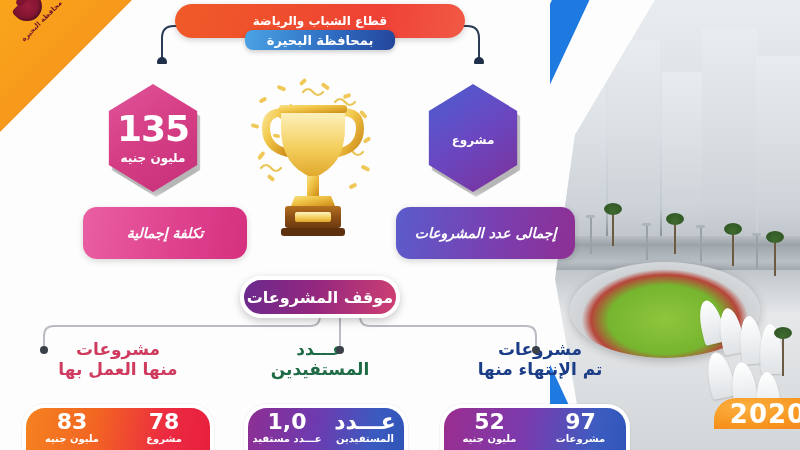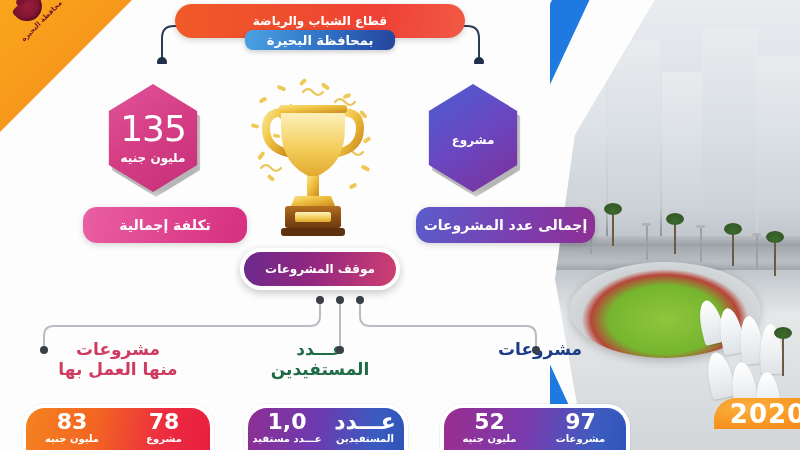--- a/index.html
+++ b/index.html
@@ -95,50 +95,50 @@
   .tconn{position:absolute;top:18px;left:148px;width:345px;height:46px;z-index:1;}
 
   
   .hex{
     position:absolute;width:96px;height:108px;
     display:flex;flex-direction:column;align-items:center;justify-content:center;
     -webkit-clip-path:polygon(50% 0%,96% 25%,96% 75%,50% 100%,4% 75%,4% 25%);
     clip-path:polygon(50% 0%,96% 25%,96% 75%,50% 100%,4% 75%,4% 25%);
     color:#fff;
   }
-  .hex .num{font-size:36px;font-weight:normal;line-height:1;letter-spacing:-1px;}
+  .hex .num{font-size:36px;font-weight:bold;line-height:1;letter-spacing:-1px;}
   .hex .unit{font-size:12px;font-weight:bold;margin-top:4px;}
   .hex-left{left:105px;top:84px;
     background:linear-gradient(145deg,#e0559a 0%,#d63f86 45%,#c52f78 100%);}
   .hex-right{left:425px;top:84px;
     background:linear-gradient(145deg,#4a5fd0 0%,#6948c2 48%,#7e2f96 100%);}
   .hex-shadow{position:absolute;width:96px;height:108px;filter:blur(5px);opacity:.28;background:#000;
     -webkit-clip-path:polygon(50% 0%,96% 25%,96% 75%,50% 100%,4% 75%,4% 25%);
     clip-path:polygon(50% 0%,96% 25%,96% 75%,50% 100%,4% 75%,4% 25%);}
 
   .cap-pill{
     position:absolute;height:28px;border-radius:14px;
     display:flex;align-items:center;justify-content:center;
     color:#fff;font-size:14px;font-weight:bold;
     box-shadow:0 2px 6px rgba(0,0,0,.16);
-    padding:4px 12px;white-space:nowrap;
+    padding:12px 12px;white-space:nowrap;font-style:italic;
   }
   .cap-left{left:83px;top:207px;width:140px;
     background:linear-gradient(100deg,#e95fa4 0%,#e04590 50%,#d5307f 100%);}
-  .cap-right{left:416px;top:207px;width:155px;
+  .cap-right{left:396px;top:207px;width:155px;
     background:linear-gradient(100deg,#5b5ccb 0%,#7a3fb0 55%,#8e2f93 100%);}
 
   
   .trophy-zone{position:absolute;left:243px;top:72px;width:140px;height:175px;}
 
   
   .status-pill{
-    position:absolute;left:240px;top:248px;width:160px;height:42px;border-radius:21px;
+    position:absolute;left:240px;top:276px;width:160px;height:42px;border-radius:21px;
     background:linear-gradient(100deg,#6b2a8e 0%,#92277f 45%,#cf3f72 100%);
-    color:#fff;font-size:12px;font-weight:bold;
+    color:#fff;font-size:16px;font-weight:bold;
     display:flex;align-items:center;justify-content:center;
     box-shadow:0 3px 9px rgba(0,0,0,.22);
     border:4px solid #fff;
     box-sizing:border-box;
     z-index:3;
   }
   .branch{position:absolute;left:30px;top:292px;width:520px;height:64px;z-index:1;}
 
   
   .col{position:absolute;top:340px;width:200px;text-align:center;}
@@ -331,20 +331,21 @@
   </div>
   <div class="col col-mid">
     <div class="hdr" style="color:#1f6b45;">
       <span>عـــدد</span><br>
       <span>المستفيدين</span>
     </div>
   </div>
   <div class="col col-right">
     <div class="hdr" style="color:#1b3d87;">
       <span>مشروعات</span><br>
+      <span>تم الإنتهاء منها</span>
     </div>
   </div>
 
   <div class="val-pill vp-left">
     <div class="cell">
       <div class="v">78</div>
       <div class="u">مشروع</div>
     </div>
     <div class="cell">
       <div class="v">83</div>

